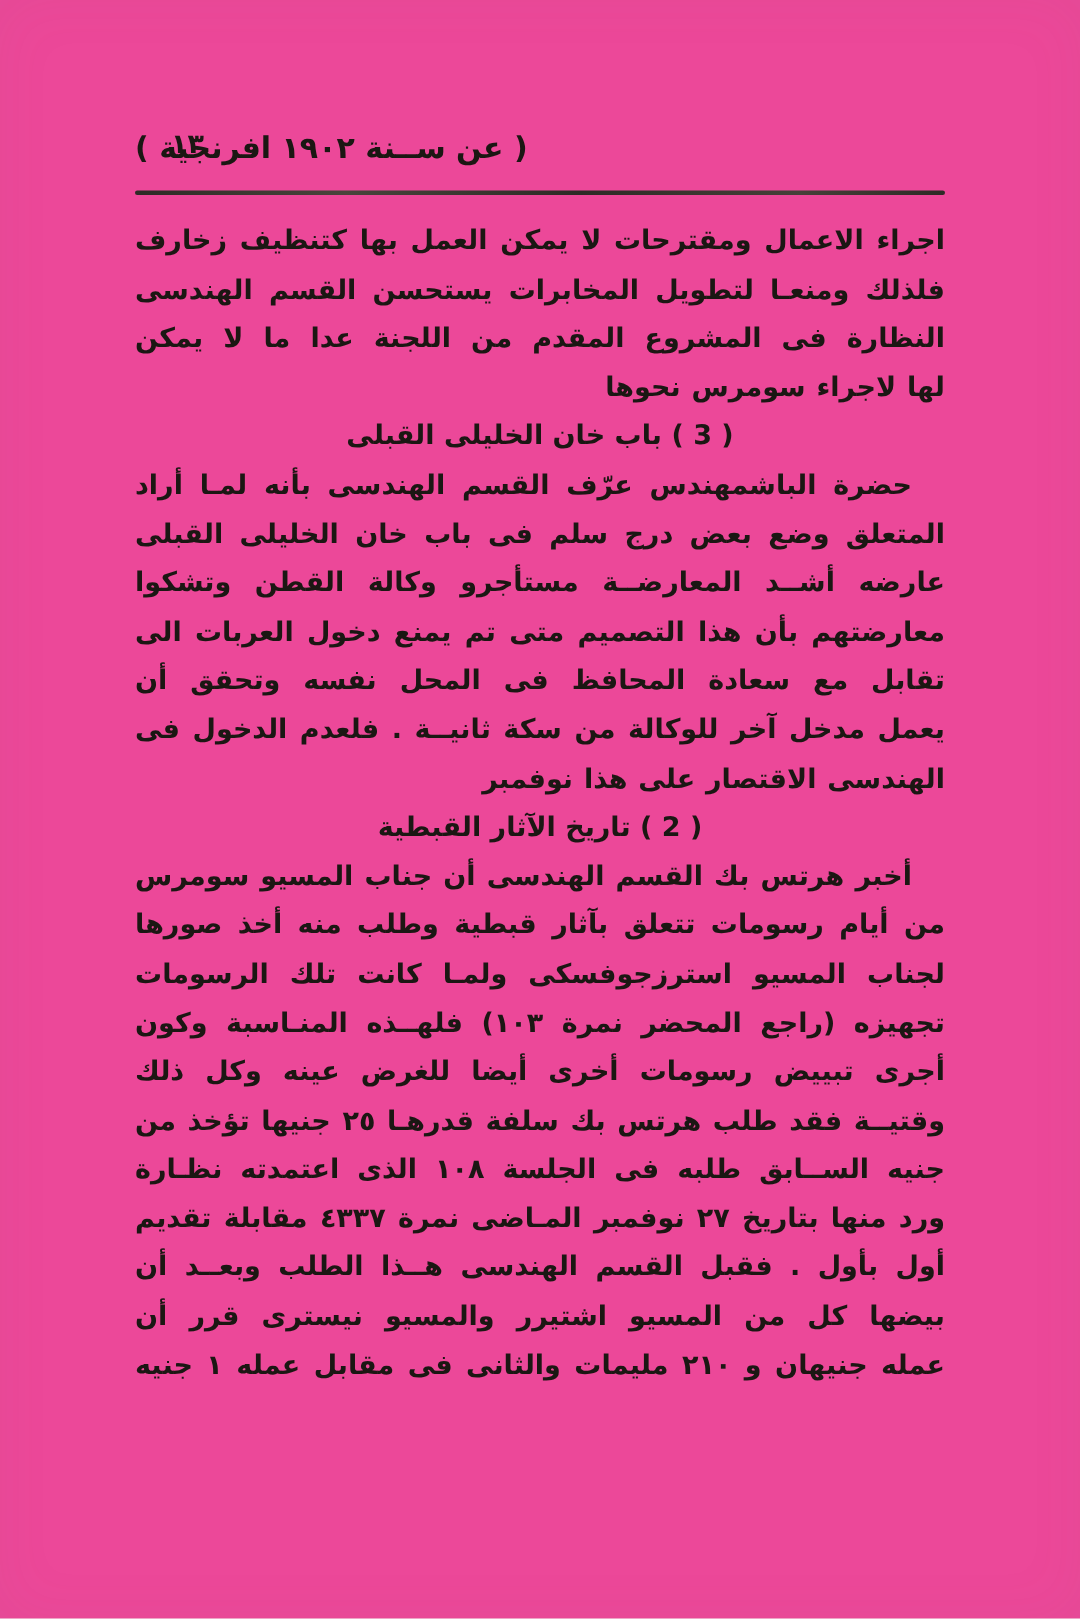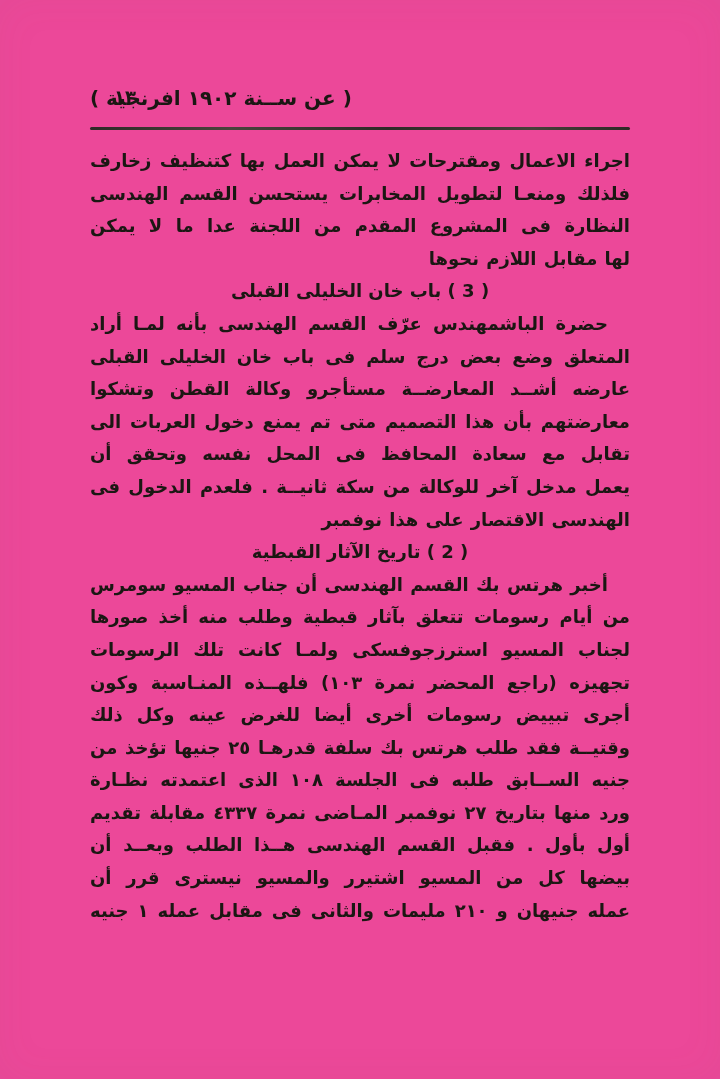--- a/index.html
+++ b/index.html
@@ -86,21 +86,21 @@
       <div class="header-title">( عن ســنة ١٩٠٢ افرنجية )</div>
     </div>
 
     <div class="rule"></div>
 
     <div class="body-text">
 
       <div class="line">اجراء الاعمال ومقترحات لا يمكن العمل بها كتنظيف زخارف الجبس بالبوتاسة</div>
       <div class="line">فلذلك ومنعـا لتطويل المخابرات يستحسن القسم الهندسى ادماج جميع طلبات</div>
       <div class="line">النظارة فى المشروع المقدم من اللجنة عدا ما لا يمكن اجراؤه ثم ابعاث جميع المقايسـات</div>
-      <div class="line short">لها مقابل اللازم نحوها</div>
+      <div class="line short">لها لاجراء سومرس نحوها</div>
 
       <div class="heading">( 3 ) باب خان الخليلى القبلى</div>
 
       <div class="line indent">حضرة الباشمهندس عرّف القسم الهندسى بأنه لمـا أراد تنفيذ تصميم اللجنة</div>
       <div class="line">المتعلق وضع بعض درج سلم فى باب خان الخليلى القبلى (راجع التقرير نمرة ٢٨٨)</div>
       <div class="line">عارضه أشــد المعارضــة مستأجرو وكالة القطن وتشكوا للمحافظة مظهرين أوجه</div>
       <div class="line">معارضتهم بأن هذا التصميم متى تم يمنع دخول العربات الى الوكالة وان حضرته</div>
       <div class="line">تقابل مع سعادة المحافظ فى المحل نفسه وتحقق أن التصميم لا يمكن تنفيذه اذا لم</div>
       <div class="line">يعمل مدخل آخر للوكالة من سكة ثانيــة . فلعدم الدخول فى قضايا يرى القسم</div>
       <div class="line short">الهندسى الاقتصار على هذا نوفمبر</div>

